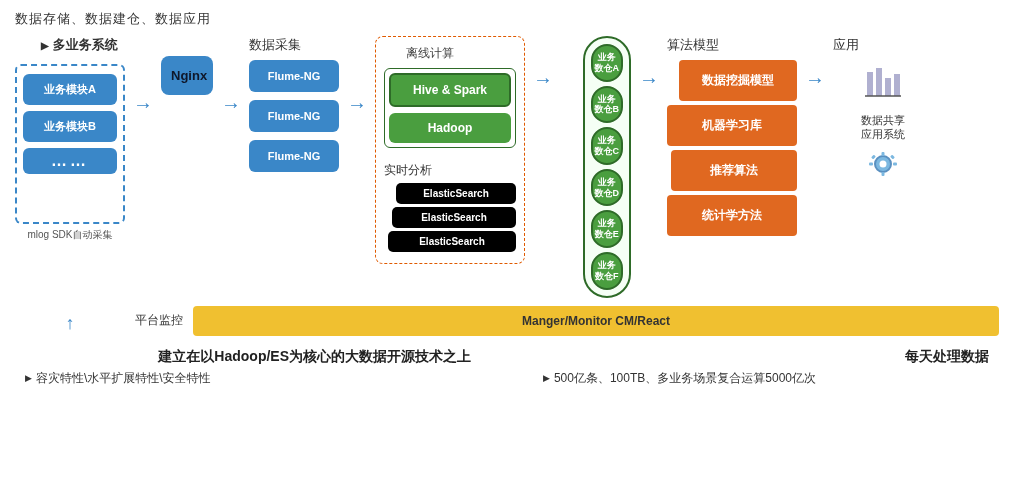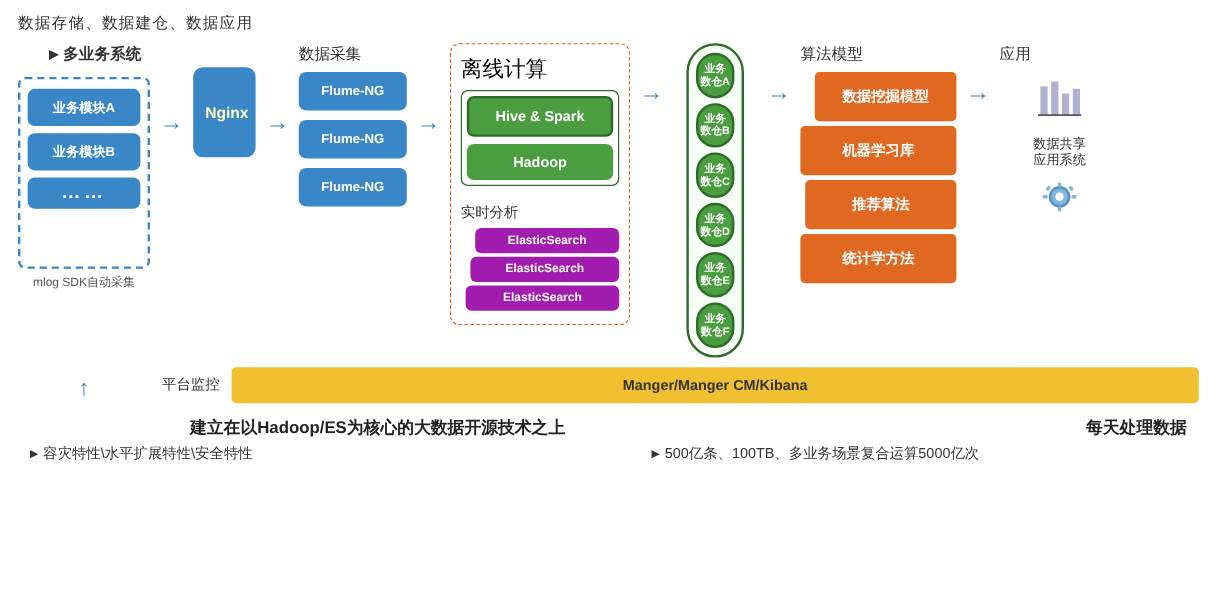--- a/index.html
+++ b/index.html
@@ -104,24 +104,24 @@
     .nginx-section {
       display: flex;
       flex-direction: column;
       align-items: center;
       justify-content: center;
       flex-shrink: 0;
       padding-top: 20px;
     }
     .nginx-box {
       background: #3a87c8;
-      color: #fef9c3;
+      color: #0f172a;
       font-size: 13px;
       font-weight: bold;
-      padding: 30px 10px;
+      padding: 12px 10px;
       border-radius: 8px;
       text-align: right;
       width: 52px;
       writing-mode: horizontal-tb;
     }
 
     
     .collect-section {
       display: flex;
       flex-direction: column;
@@ -132,23 +132,24 @@
       background: #3a87c8;
       color: #fff;
       text-align: center;
       padding: 10px 4px;
       border-radius: 6px;
       font-size: 11px;
       font-weight: bold;
       margin-bottom: 8px;
     }
     .offline-label {
-      font-size: 18px;
-      color: #000000;
+      font-size: 12px;
+      color: #404040;
       margin-bottom: 6px;
+      margin-left: 22px;
     }
     .hive-spark-box {
       background: #4a9e3f;
       color: #fff;
       text-align: center;
       padding: 8px 4px;
       border-radius: 6px;
       font-size: 12px;
       font-weight: bold;
       margin-bottom: 6px;
@@ -163,39 +164,39 @@
       font-size: 12px;
       font-weight: bold;
     }
     .realtime-label {
       font-size: 12px;
       color: #333;
       margin-top: 8px;
       margin-bottom: 4px;
     }
     .es-box {
-      background: #a21caf;
+      background: #000000;
       color: #fff;
       text-align: center;
       padding: 5px 4px;
       border-radius: 5px;
       font-size: 10px;
       font-weight: bold;
       margin-bottom: 3px;
     }
     .es-stack {
       position: relative;
       margin-left: 4px;
     }
 
     
     .warehouse-section {
       display: flex;
       flex-direction: column;
-      align-items: center;
+      align-items: flex-end;
       flex-shrink: 0;
       width: 70px;
     }
     .dw-group {
       display: flex;
       flex-direction: column;
       gap: 4px;
       width: 100%;
     }
     .dw-item {
@@ -471,21 +472,21 @@
     </div>
 
   </div>
 
   <div class="bottom-row">
     <div style="width:110px; text-align:left; flex-shrink:0; padding-top:4px;">
 
       <div class="up-arrow" style="text-align:center;">↑</div>
     </div>
     <div class="monitor-label">平台监控</div>
-    <div class="monitor-bar">Manger/Manger  CM/Kibana</div>
+    <div class="monitor-bar">Manger/Monitor  CM/React</div>
   </div>
 
   <div class="bottom-text">
     <div class="bottom-left">
       <div class="bottom-bold">建立在以Hadoop/ES为核心的大数据开源技术之上</div>
       <div class="bottom-sub">容灾特性\水平扩展特性\安全特性</div>
     </div>
     <div class="bottom-right">
       <div class="bottom-bold">每天处理数据</div>
       <div class="bottom-sub">500亿条、100TB、多业务场景复合运算5000亿次</div>

